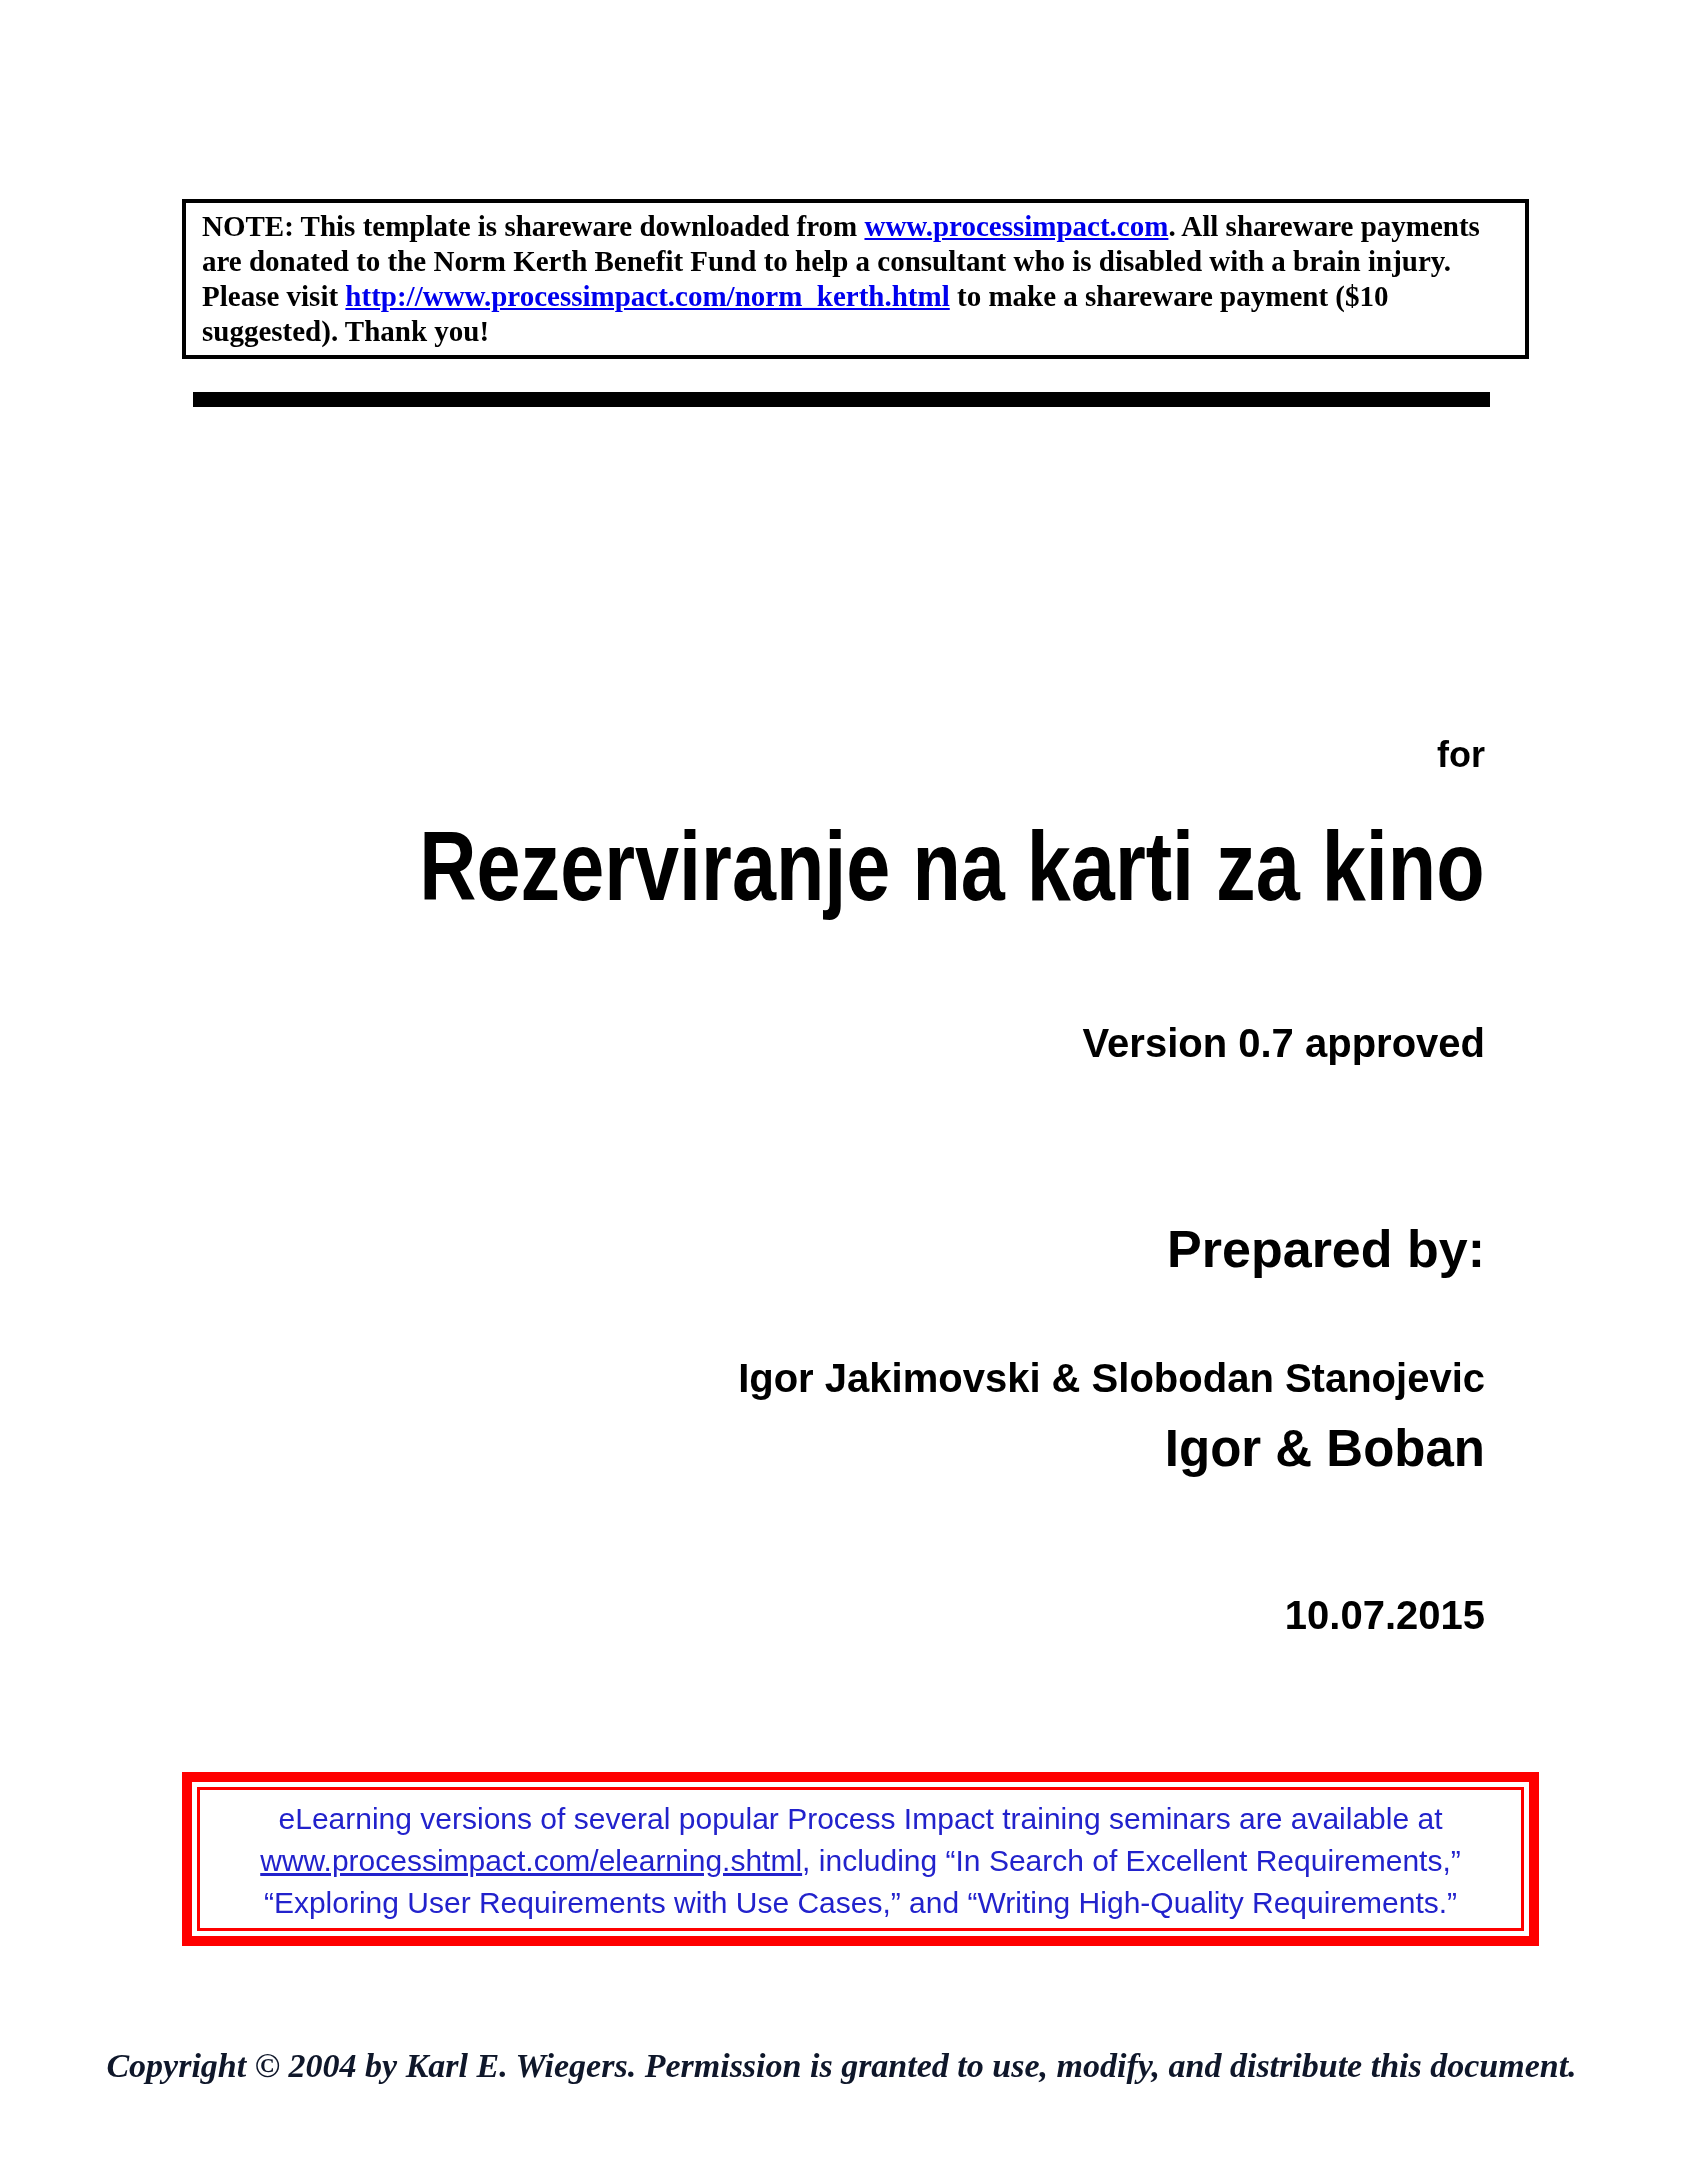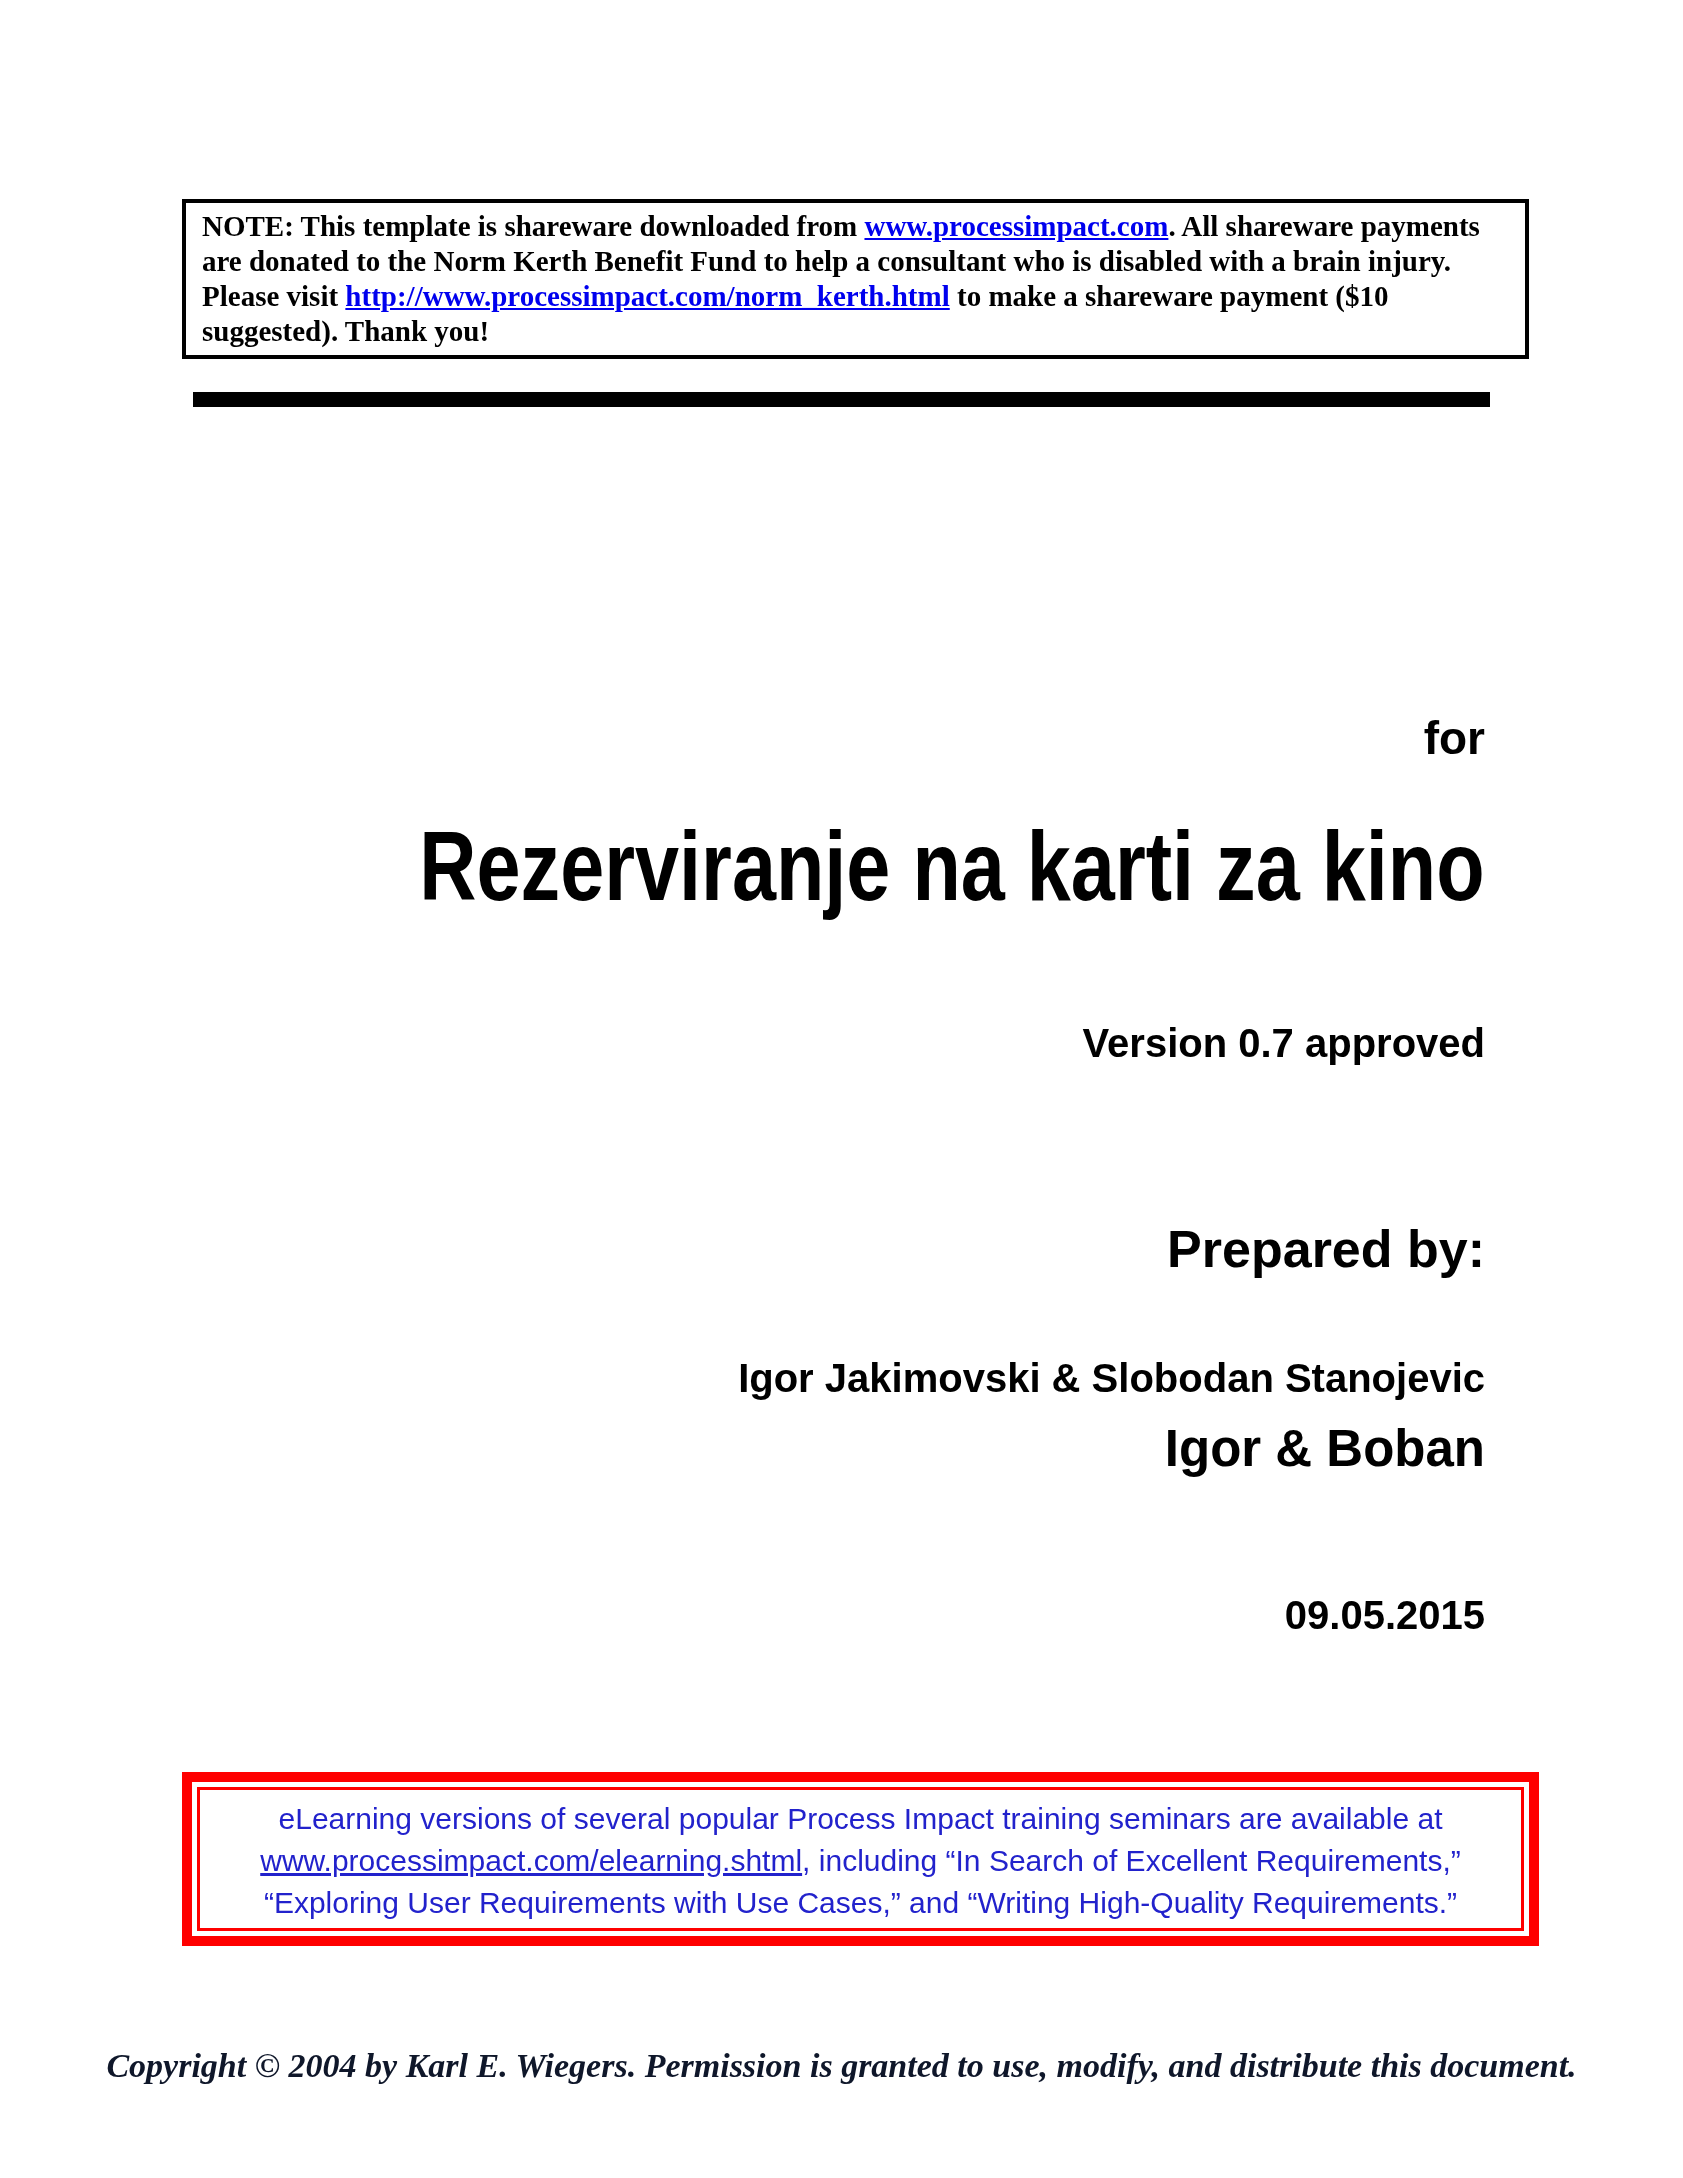--- a/index.html
+++ b/index.html
@@ -53,21 +53,21 @@
   
   .rline {
     position: absolute;
     right: 198px;
     white-space: nowrap;
     text-align: right;
     font-weight: bold;
     color: #000000;
   }
   .doc-title      { top: 500px;  font-size: 101px; line-height: 1.1; }
-  .for-label      { top: 713px;  font-size: 46px;  line-height: 1.1; }
+  .for-label      { top: 735px;  font-size: 36px;  line-height: 1.1; }
   .project-name   { top: 812px;  font-size: 99px; line-height: 1.1;
                     transform: scaleX(0.80); transform-origin: 100% 50%; }
   .version-line   { top: 1020px; font-size: 40px;  line-height: 1.15; }
   .prepared-line  { top: 1220px; font-size: 52px;  line-height: 1.15; }
   .authors-line   { top: 1307px; font-size: 40px;  line-height: 1.15; margin-top: 48px; }
   .org-line       { top: 1420px; font-size: 51px;  line-height: 1.15; }
   .date-line      { top: 1592px; font-size: 40px;  line-height: 1.15; }
 
   
   .elearning-outer {
@@ -125,21 +125,21 @@
   </div>
 
   <div class="title-rule"></div>
 
   <div class="rline for-label">for</div>
   <div class="rline project-name">Rezerviranje na karti za kino</div>
   <div class="rline version-line">Version 0.7 approved</div>
   <div class="rline prepared-line">Prepared by:</div>
   <div class="rline authors-line">Igor Jakimovski &amp; Slobodan Stanojevic</div>
   <div class="rline org-line">Igor &amp; Boban</div>
-  <div class="rline date-line">09.05.2015</div>
+  <div class="rline date-line">10.07.2015</div>
 
   <div class="elearning-outer">
     <div class="elearning-inner">
       <div class="elearning-text">
         <span>eLearning versions of several popular Process Impact training seminars are available at </span><a class="doc-link">www.processimpact.com/elearning.shtml</a><span>, including “In Search of Excellent Requirements,” “Exploring User Requirements with Use Cases,” and “Writing High-Quality Requirements.”</span>
       </div>
     </div>
   </div>
 
   <div class="copyright-line">Copyright © 2004 by Karl E. Wiegers. Permission is granted to use, modify, and distribute this document.</div>

